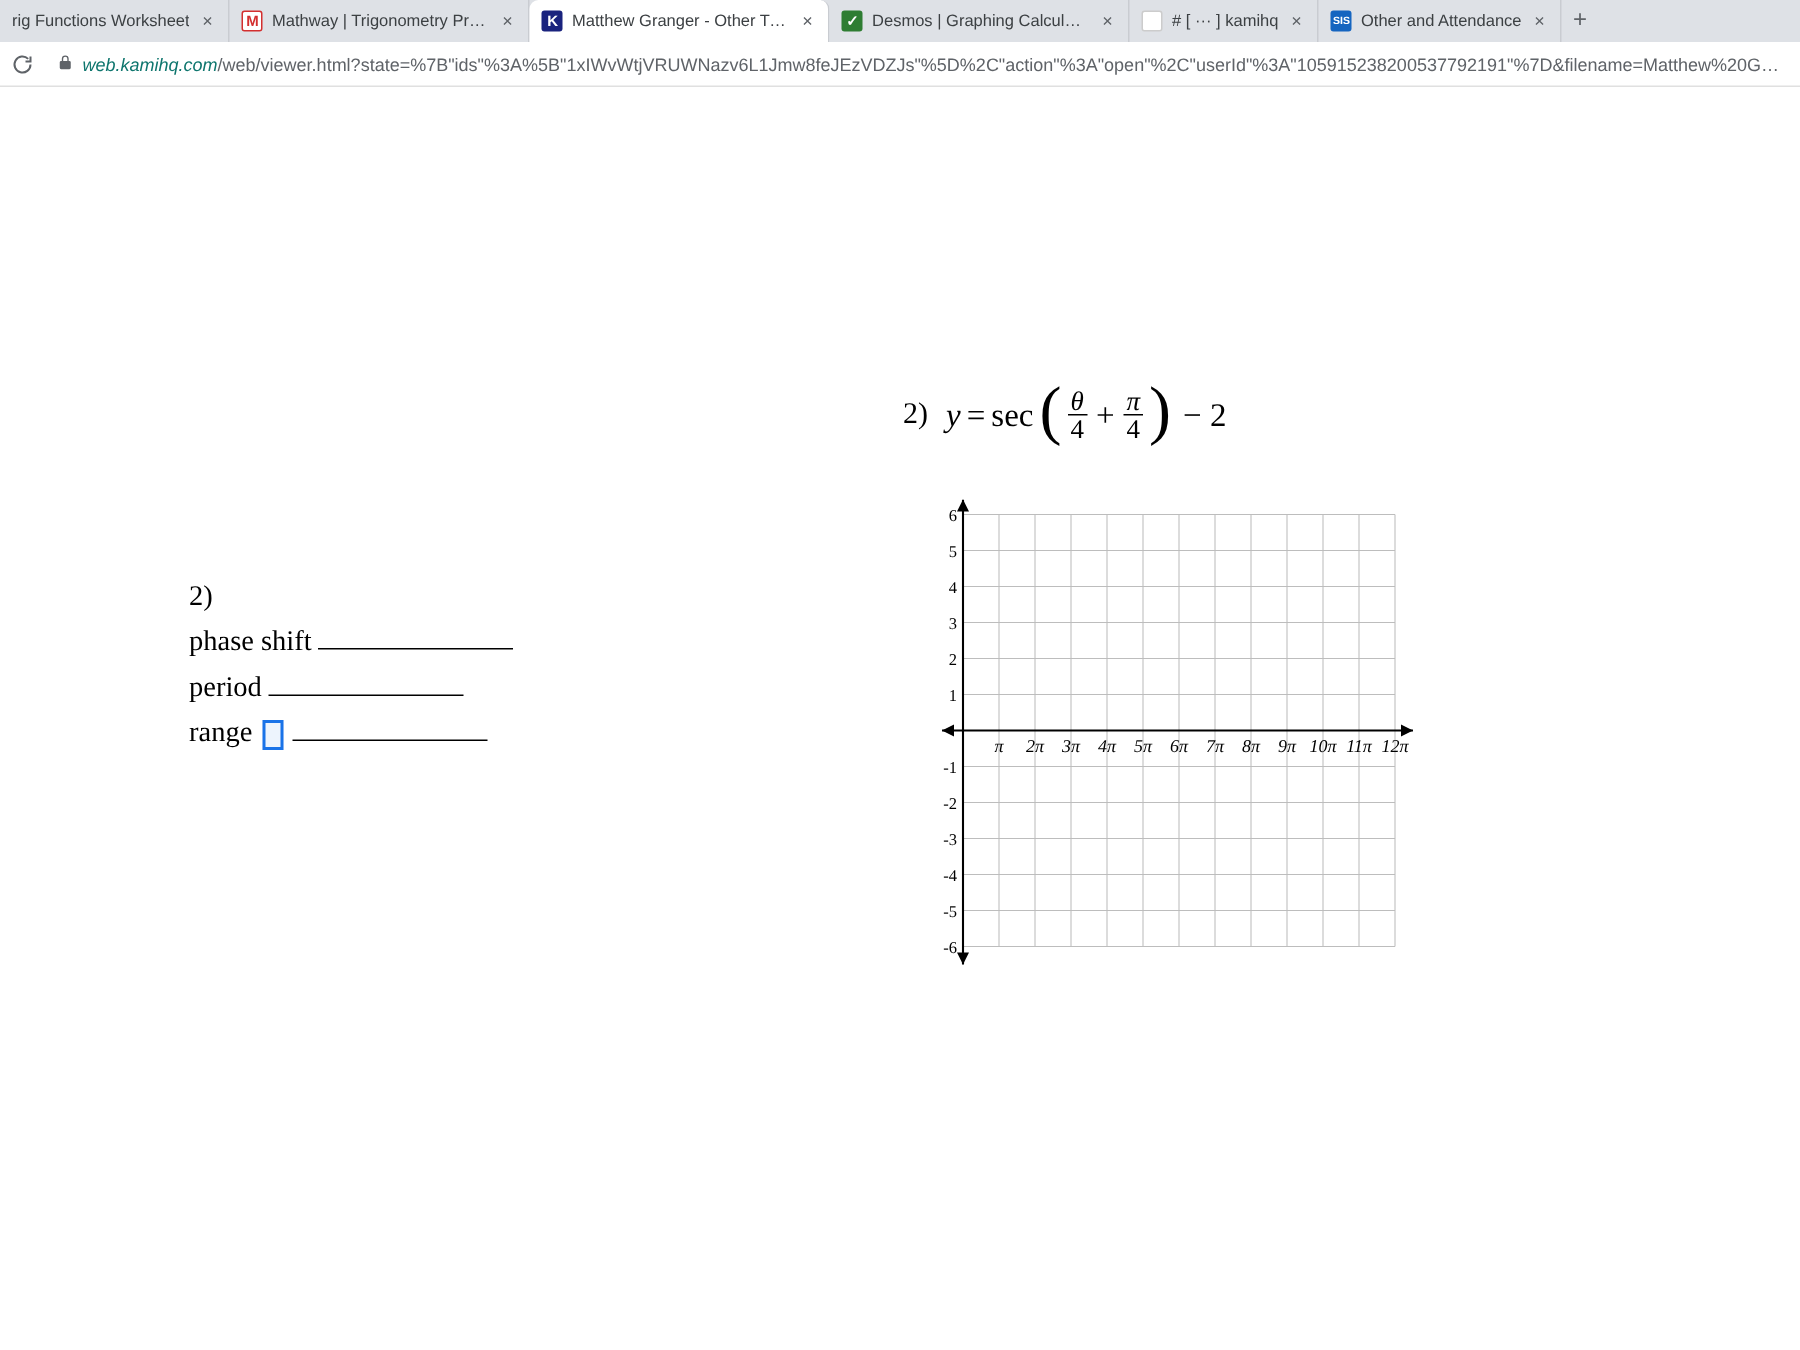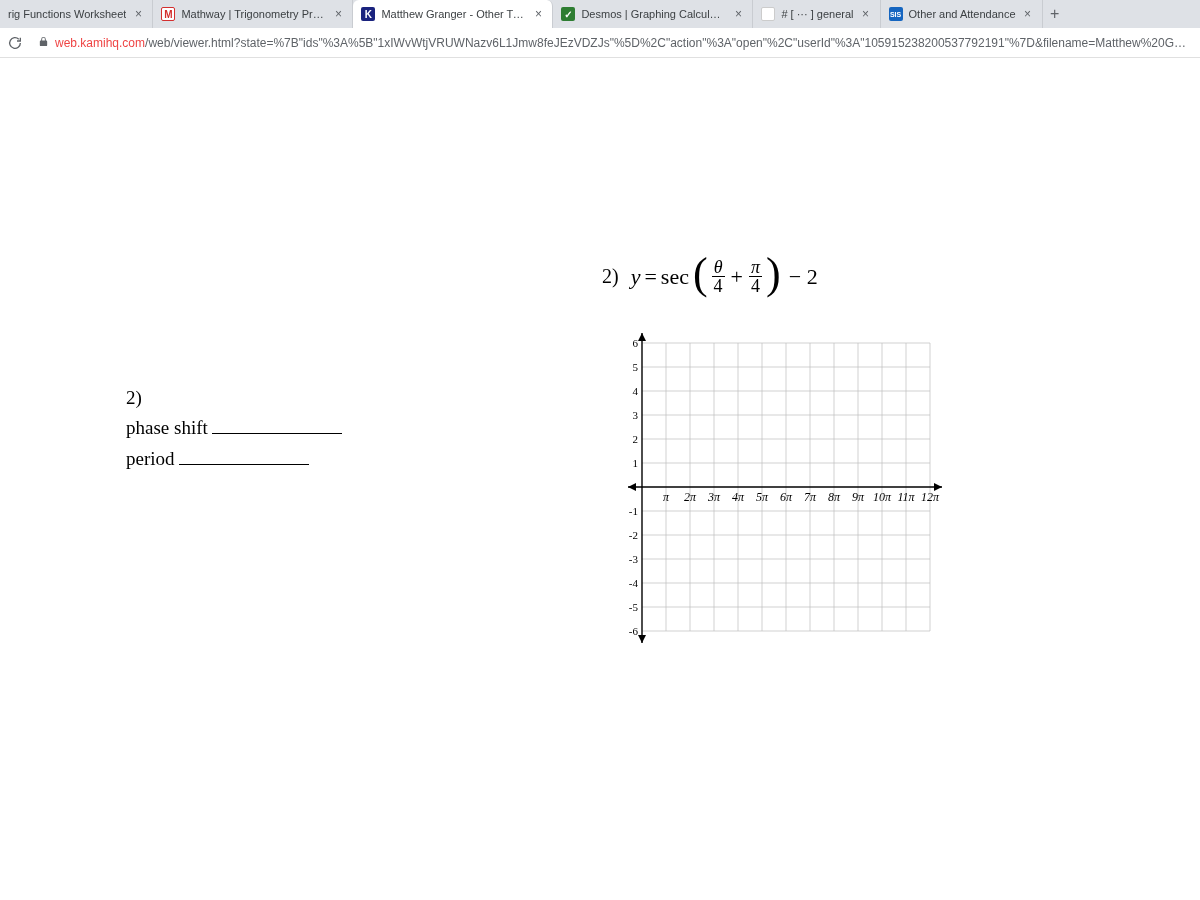--- a/index.html
+++ b/index.html
@@ -99,21 +99,21 @@
   }
   .omnibox .lock {
     color: #5f6368;
     font-size: 11px;
   }
   .omnibox .url {
     white-space: nowrap;
     overflow: hidden;
     text-overflow: ellipsis;
   }
-  .omnibox .url .host { color: #ef4444; }
+  .omnibox .url .host { color: #0f766e; font-style: italic; }
   .loading-bar {
     position: absolute;
     top: 58px;
     left: 0;
     height: 3px;
     width: 18px;
     background: #d93025;
   }
   .page {
     position: relative;
@@ -206,21 +206,21 @@
     <span class="title">Matthew Granger - Other Trig Fun</span>
     <span class="close">×</span>
   </div>
   <div class="tab">
     <span class="favicon" style="background:#2e7d32">✓</span>
     <span class="title">Desmos | Graphing Calculator</span>
     <span class="close">×</span>
   </div>
   <div class="tab">
     <span class="favicon" style="background:#fff;border:1px solid #ccc"></span>
-    <span class="title"># [ ··· ] general</span>
+    <span class="title"># [ ··· ] kamihq</span>
     <span class="close">×</span>
   </div>
   <div class="tab">
     <span class="favicon" style="background:#1565c0;font-size:7px">SIS</span>
     <span class="title">Other and Attendance</span>
     <span class="close">×</span>
   </div>
   <div class="newtab">+</div>
 </div>
 
@@ -264,20 +264,21 @@
       </span>
       <span class="bigparen">)</span>
       <span style="margin-left:4px">− 2</span>
     </span>
   </div>
 
   <div class="worksheet-left">
     <div>2)</div>
     <div><span>phase shift</span><span class="blank"></span></div>
     <div><span>period</span><span class="blank"></span></div>
+    <div><span>range</span> <span class="cursor-box"></span><span class="blank"></span></div>
   </div>
 
   <div class="graph">
     <svg width="340" height="320" viewBox="0 0 340 320">
       <g transform="translate(30,10)">
 
         <g stroke="#bdbdbd" stroke-width="0.7">
           <line x1="0" y1="0" x2="288" y2="0"></line>
           <line x1="0" y1="24" x2="288" y2="24"></line>
           <line x1="0" y1="48" x2="288" y2="48"></line>

